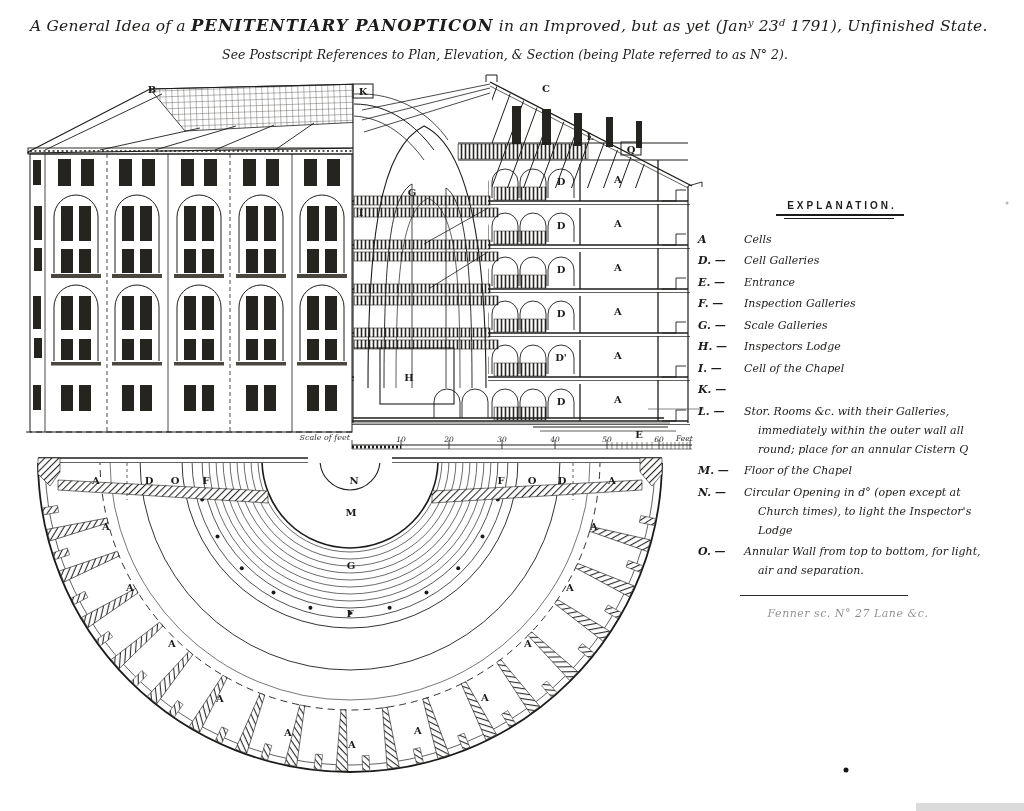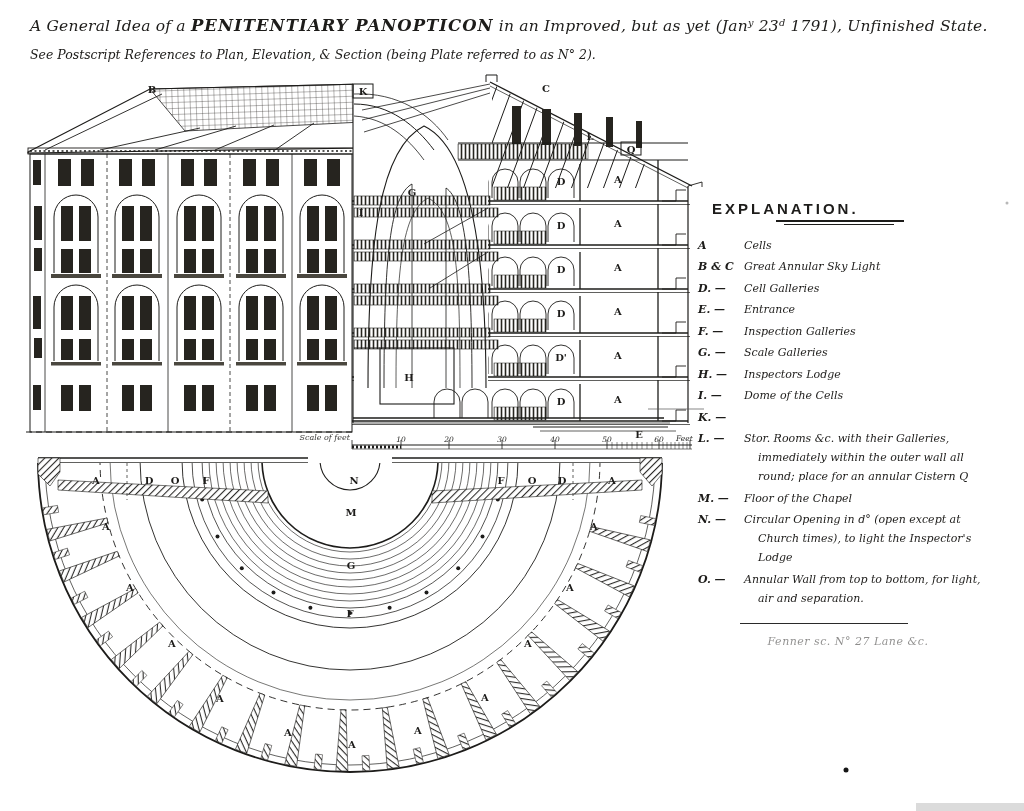--- a/index.html
+++ b/index.html
@@ -1,23 +1,23 @@
 <!DOCTYPE html>
 <html><head>
 <meta charset="utf-8">
 <style>
   html,body{margin:0;padding:0;background:#ffffff;width:1024px;height:811px;overflow:hidden;}
   #plate{position:relative;width:1024px;height:811px;background:#ffffff;font-family:"DejaVu Serif",serif;color:#1d1c1a;}
   
   .title{position:absolute;top:16px;left:30px;width:950px;text-align:left;font-style:italic;font-size:15.5px;letter-spacing:.2px;white-space:nowrap;}
   .title .emph{font-weight:bold;font-size:16.5px;letter-spacing:1px;}
-  .subtitle{position:absolute;top:47px;left:30px;width:950px;font-style:italic;font-size:12.5px;}
+  .subtitle{position:absolute;top:47px;left:30px;width:950px;text-align:center;font-style:italic;font-size:12.5px;}
   
   .legend{position:absolute;left:698px;top:200px;width:302px;}
-  .lg-head{font-family:"Liberation Sans",sans-serif;font-weight:bold;font-size:15px;letter-spacing:3px;text-align:left;width:260px;margin-left:14px;}
+  .lg-head{font-family:"Liberation Sans",sans-serif;font-weight:bold;font-size:10px;letter-spacing:3px;text-align:center;width:260px;margin-left:14px;}
   .lg-rule{width:128px;margin:3px auto 0 78px;border-top:2.4px solid #1d1c1a;}
   .lg-rule2{width:110px;margin:1.5px auto 0 86px;border-top:1px solid #1d1c1a;}
   .lg-items{margin-top:11px;}
   .lg-row{display:flex;margin-bottom:2.5px;font-style:italic;font-size:11px;line-height:19px;}
   .lg-key{width:46px;flex:0 0 46px;font-weight:bold;white-space:nowrap;}
   .lg-txt{flex:1;max-width:238px;text-indent:-14px;padding-left:14px;}
   .lg-footrule{width:168px;margin:15px 0 0 42px;border-top:1.2px solid #2a2a2a;}
   .lg-credit{width:220px;margin:11px 0 0 40px;text-align:center;font-style:italic;font-size:11px;opacity:.5;letter-spacing:.5px;}
   
   .o{fill:none;stroke:#1d1c1a;}
@@ -385,24 +385,20 @@
   <div class="legend">
     <div class="lg-head">EXPLANATION.</div>
     <div class="lg-rule"></div>
     <div class="lg-rule2"></div>
     <div class="lg-items">
       <div class="lg-row">
           <span class="lg-key">A</span>
           <span class="lg-txt">Cells</span>
         </div>
       <div class="lg-row">
-          <span class="lg-key">B &amp; C</span>
-          <span class="lg-txt">Great Annular Sky Light</span>
-        </div>
-      <div class="lg-row">
           <span class="lg-key">D. —</span>
           <span class="lg-txt">Cell Galleries</span>
         </div>
       <div class="lg-row">
           <span class="lg-key">E. —</span>
           <span class="lg-txt">Entrance</span>
         </div>
       <div class="lg-row">
           <span class="lg-key">F. —</span>
           <span class="lg-txt">Inspection Galleries</span>
@@ -410,21 +406,21 @@
       <div class="lg-row">
           <span class="lg-key">G. —</span>
           <span class="lg-txt">Scale Galleries</span>
         </div>
       <div class="lg-row">
           <span class="lg-key">H. —</span>
           <span class="lg-txt">Inspectors Lodge</span>
         </div>
       <div class="lg-row">
           <span class="lg-key">I. —</span>
-          <span class="lg-txt">Dome of the Cells</span>
+          <span class="lg-txt">Cell of the Chapel</span>
         </div>
       <div class="lg-row">
           <span class="lg-key">K. —</span>
         </div>
       <div class="lg-row">
           <span class="lg-key">L. —</span>
           <span class="lg-txt">Stor. Rooms &amp;c. with their Galleries, immediately within the outer wall all round; place for an annular Cistern Q</span>
         </div>
       <div class="lg-row">
           <span class="lg-key">M. —</span>

